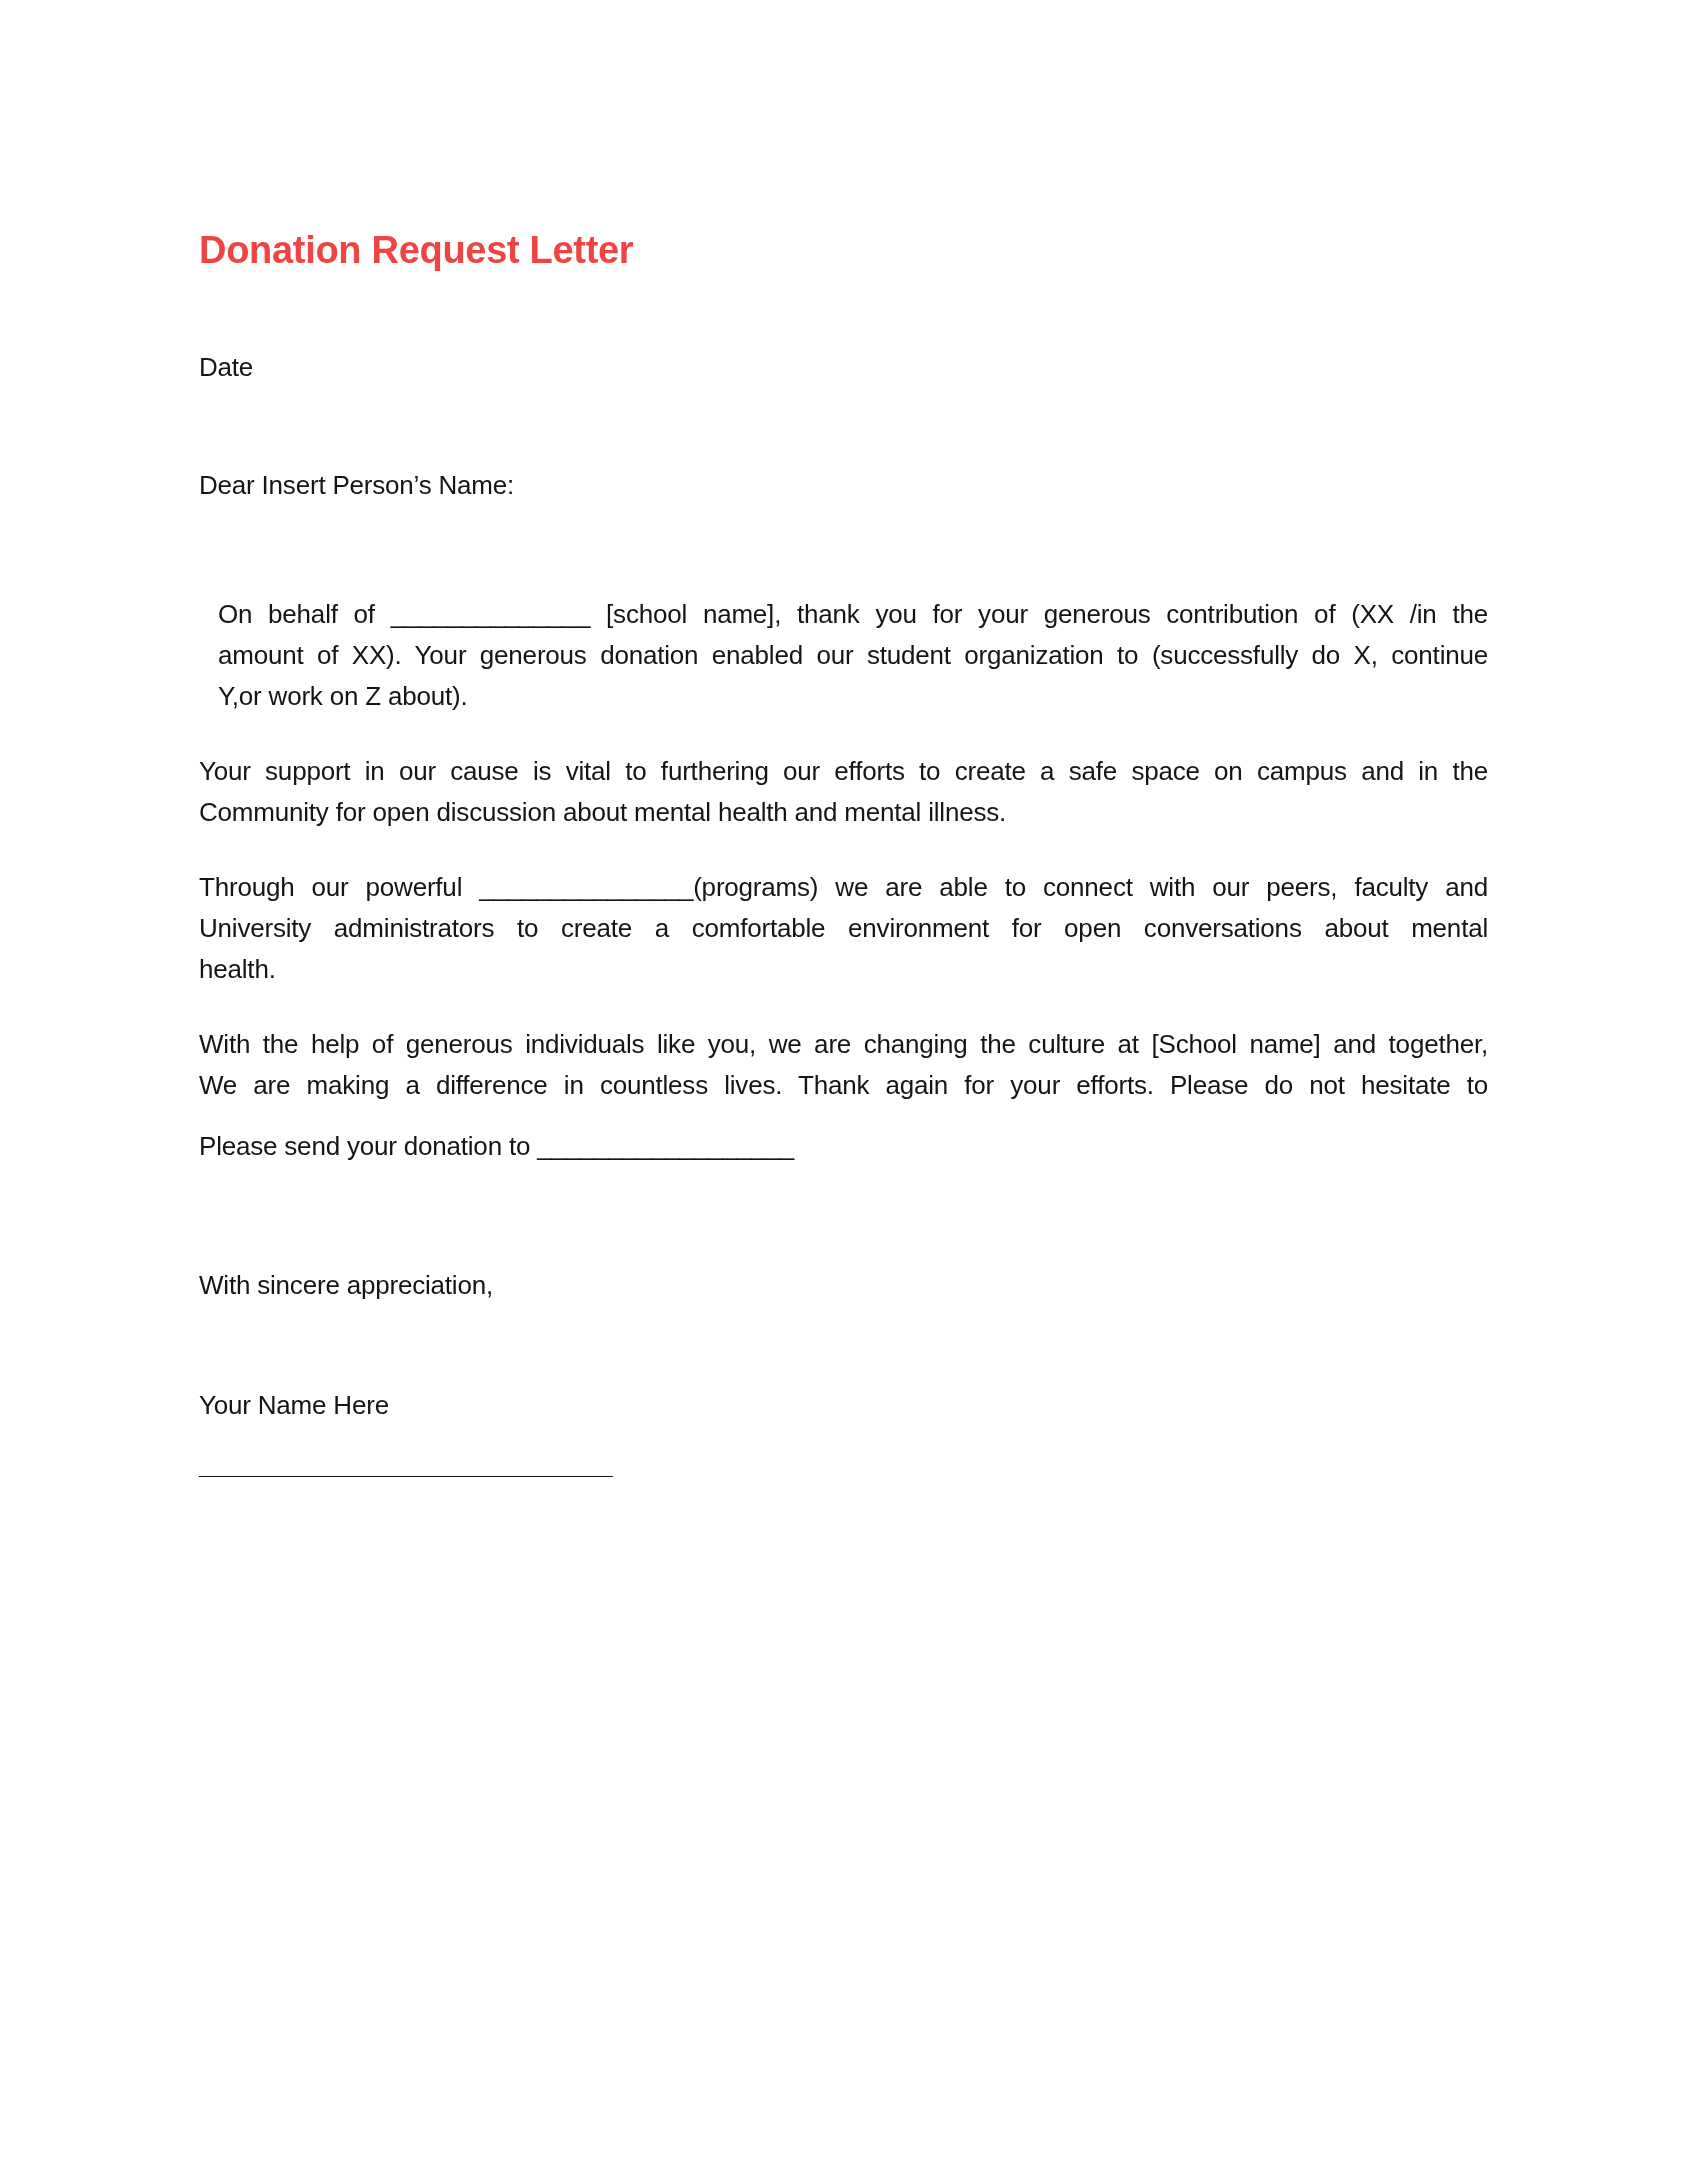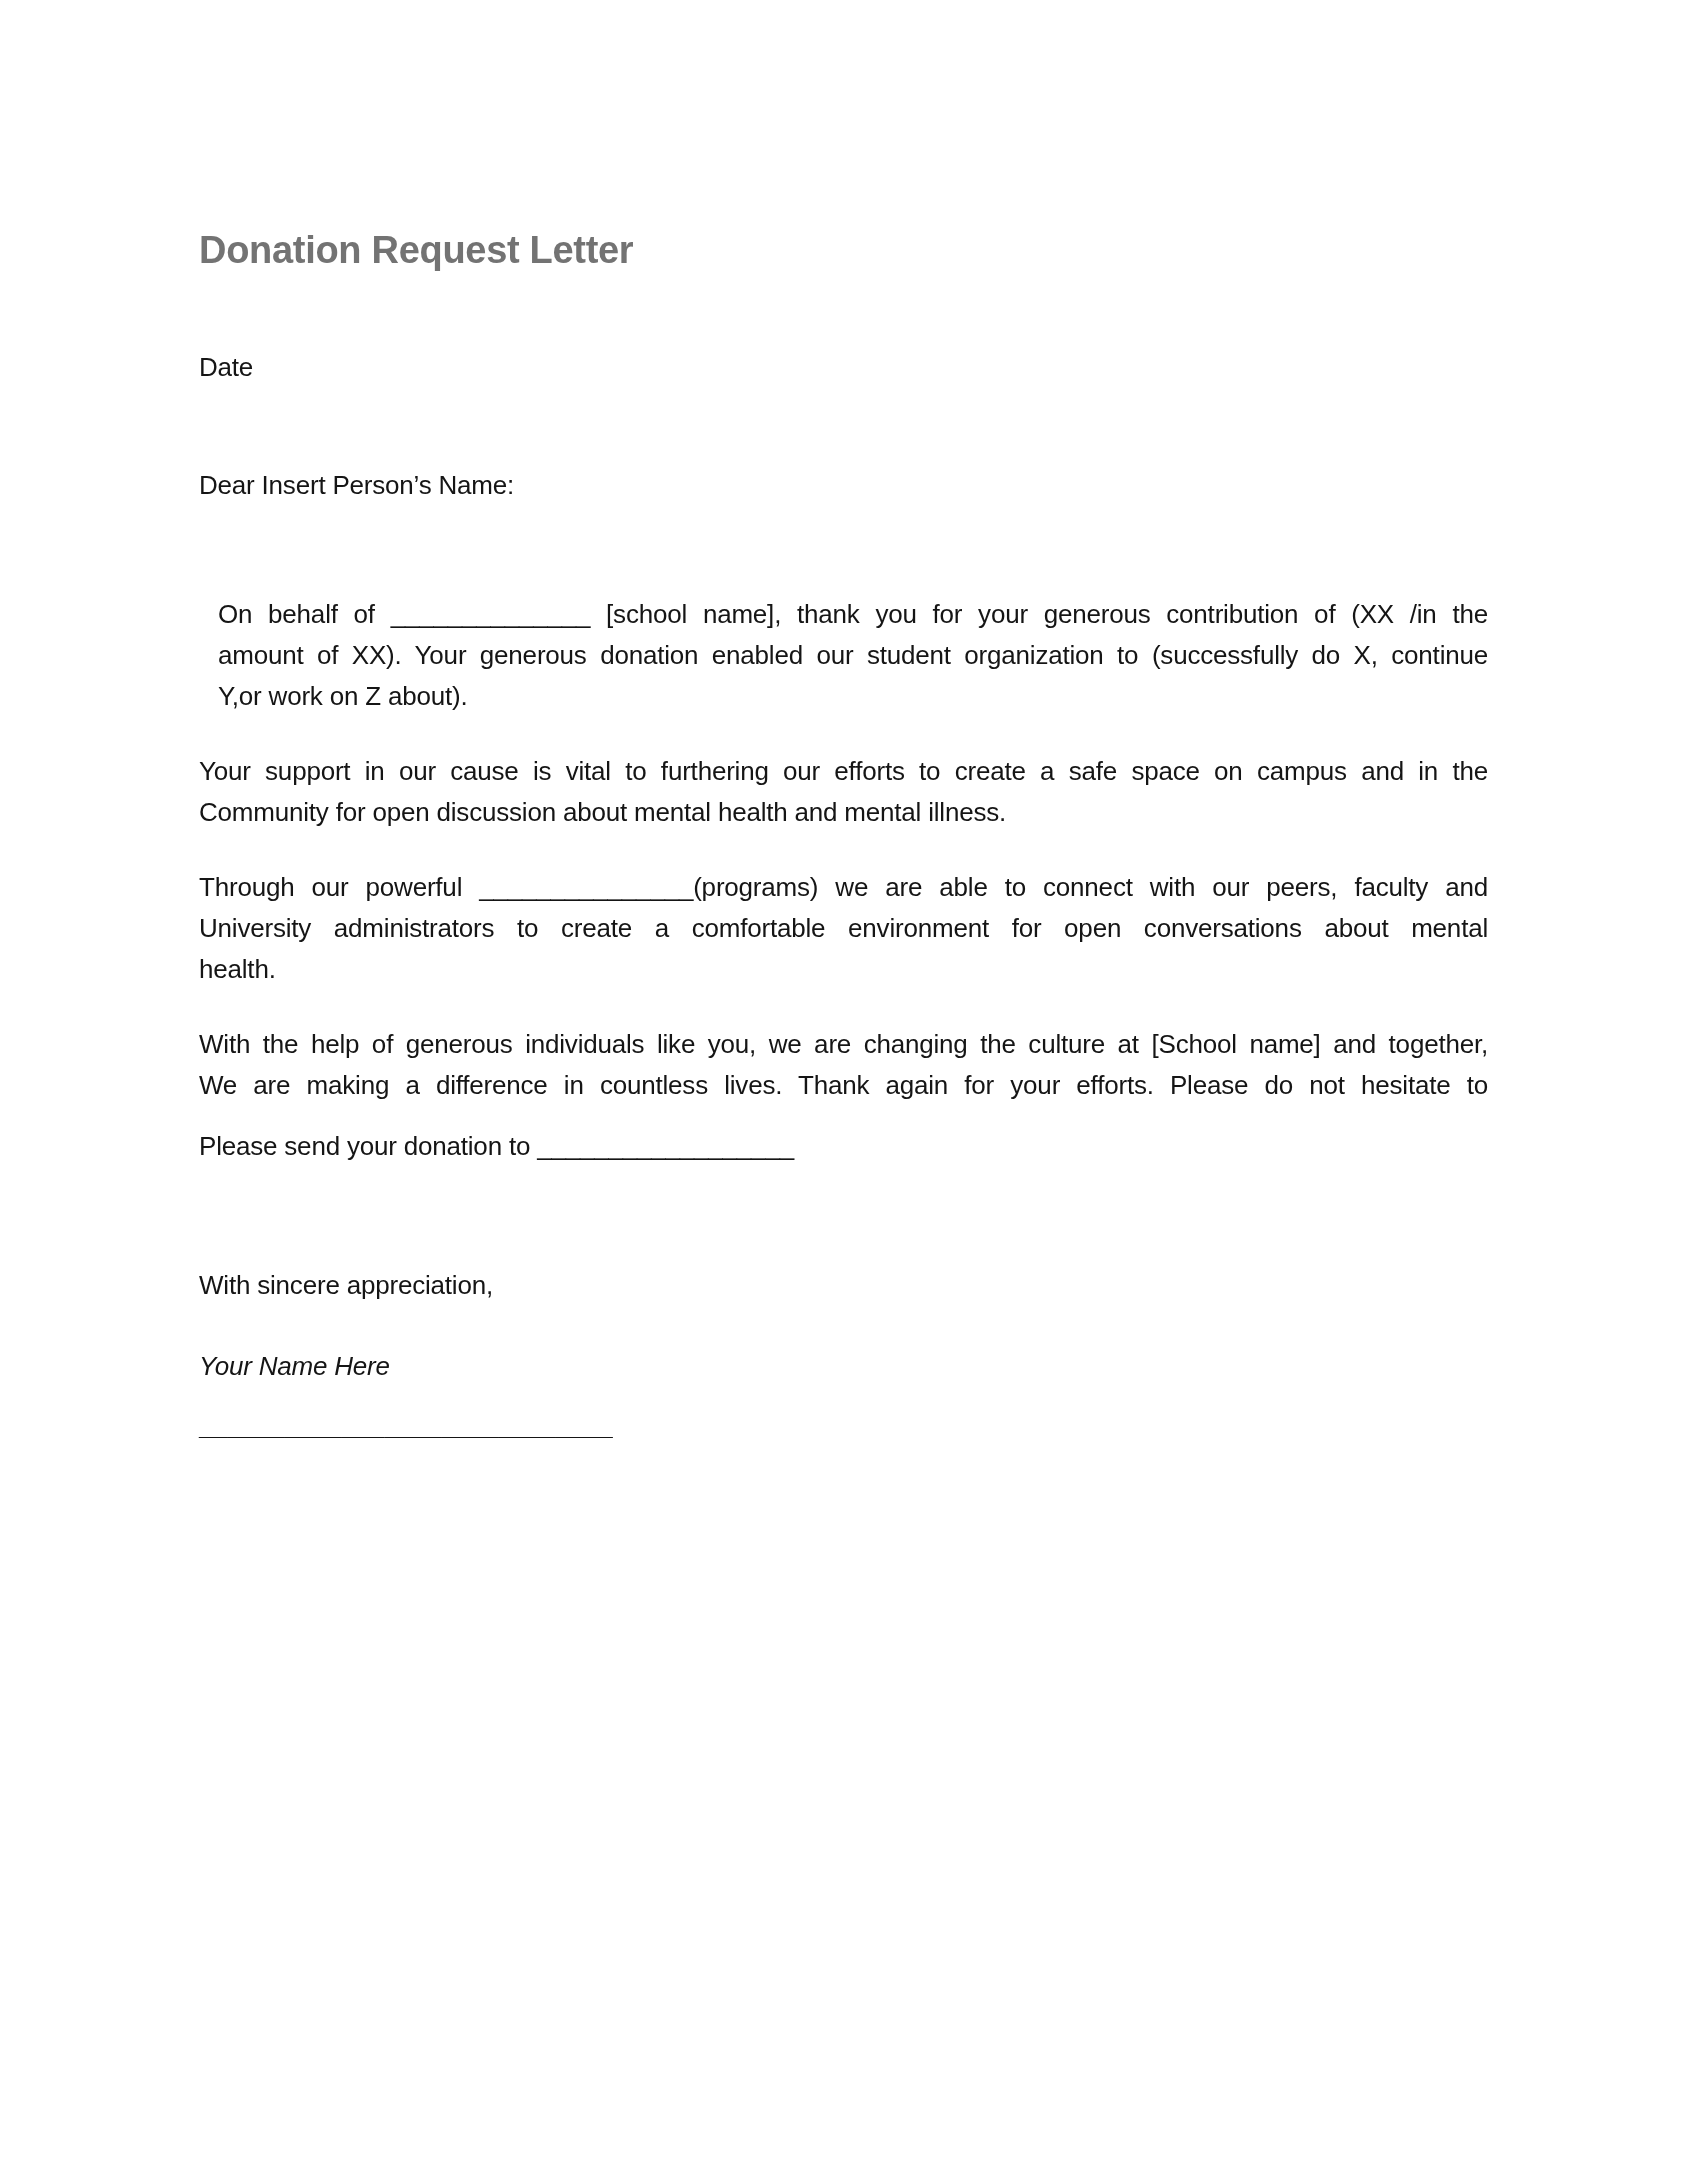--- a/index.html
+++ b/index.html
@@ -43,30 +43,30 @@
   .para .line.jl {
     text-align: justify;
     text-align-last: justify;
   }
   .m-date     { margin-top: 74px;  }
   .m-dear     { margin-top: 77px;  }
   .m-p1       { margin-top: 88px; margin-left: 19px; }
   .m-p        { margin-top: 34px;  }
   .m-donation { margin-top: 20px;  }
   .m-closing  { margin-top: 98px; }
-  .m-name     { margin-top: 40px; font-style: italic;  }
+  .m-name     { margin-top: 79px;  }
   .m-sig      { margin-top: 19px; font-weight: bold;  }
 </style>
 </head>
 <body>
 
 <div class="page">
   <div class="content">
 
-    <div class="doc-title" style="color: #737373;">Donation Request Letter</div>
+    <div class="doc-title" style="color: #ef4444;">Donation Request Letter</div>
 
     <div class="textline m-date">Date</div>
 
     <div class="textline m-dear">Dear Insert Person’s Name:</div>
 
     <div class="para m-p1">
         <div class="line jl">On behalf of ______________ [school name], thank you for your generous contribution of (XX /in the</div>
         <div class="line jl">amount of XX). Your generous donation enabled our student organization to (successfully do X, continue</div>
         <div class="line">Y,or work on Z about).</div>
       </div>

